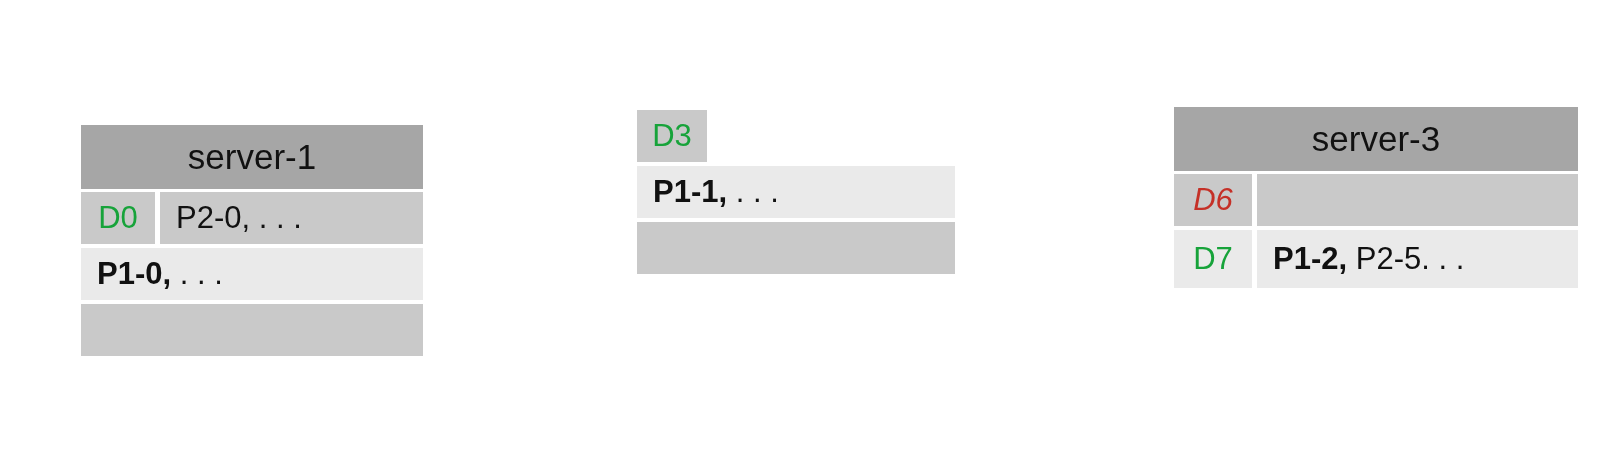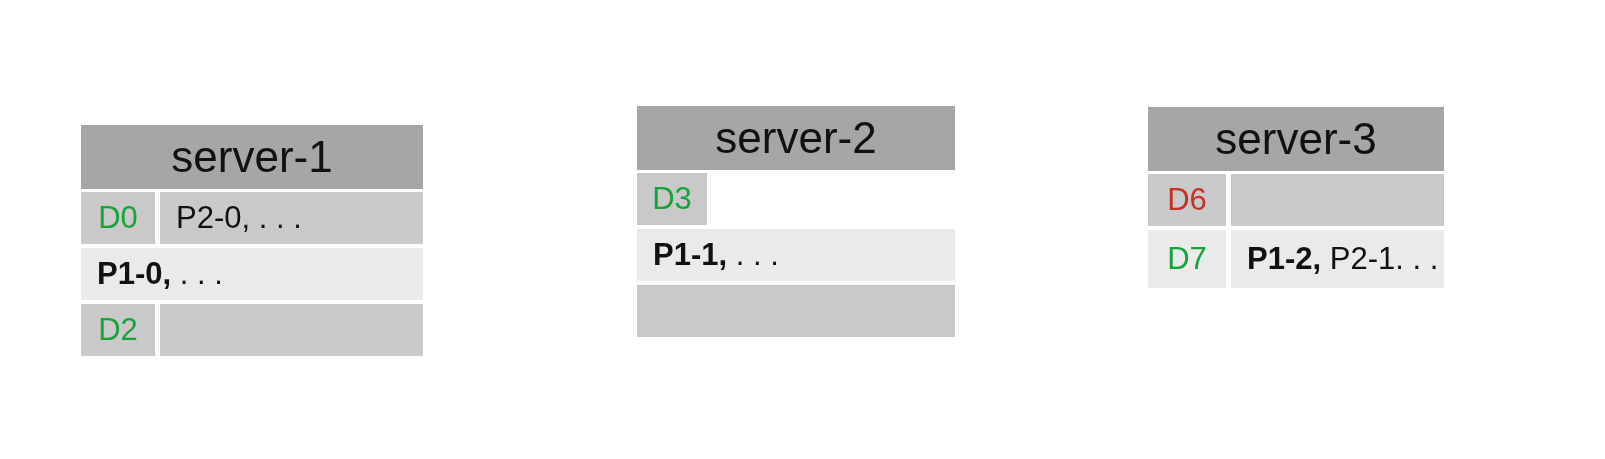--- a/index.html
+++ b/index.html
@@ -19,21 +19,21 @@
     position: absolute;
     display: flex;
     flex-direction: column;
   }
   .tbl-header {
     background: var(--header-bg, #a6a6a6);
     height: 64px;
     display: flex;
     align-items: center;
     justify-content: center;
-    font-size: 44px;
+    font-size: 35px;
     color: var(--text, #111111);
   }
   .tbl-row {
     display: flex;
     gap: 5px;
     height: 52px;
     margin-top: 4px;
   }
   .tbl-header + .tbl-row { margin-top: 3px; }
   .tbl-row.tall { height: 58px; }
@@ -51,26 +51,26 @@
     font-size: 31px;
     padding-left: 16px;
     white-space: pre;
     color: var(--text, #111111);
     overflow: hidden;
   }
   .cell.content b { font-weight: bold; }
   .tbl-row.shade-medium .cell { background: var(--row-medium, #c9c9c9); }
   .tbl-row.shade-light  .cell { background: var(--row-light, #eaeaea); }
   .cell.label.st-green { color: var(--green, #17a33a); }
-  .cell.label.st-red   { color: var(--red, #c53027); }
+  .cell.label.st-red   { color: var(--red, #c53027); font-style: italic; }
 
   
   .t1 { left: 81px;   top: 125px; width: 342px; }
   .t2 { left: 637px;  top: 106px; width: 318px; }
-  .t3 { left: 1148px; top: 107px; width: 296px; }
+  .t3 { left: 1174px; top: 107px; width: 404px; }
   .t1 .cell.label { width: 74px; }
   .t2 .cell.label { width: 70px; }
   .t3 .cell.label { width: 78px; }
 </style>
 </head>
 <body>
 
 <div class="canvas">
 
   <div class="server-table t1">
@@ -80,31 +80,25 @@
     <div class="tbl-row shade-medium">
       <div class="cell label st-green">
         <span>D0</span>
       </div>
       <div class="cell content"><b></b><span>P2-0, . . .</span></div>
     </div>
     <div class="tbl-row shade-light">
       <div class="cell content"><b>P1-0,</b><span> . . .</span></div>
     </div>
     <div class="tbl-row shade-medium">
-      <div class="cell label st-green">
-        <span>D2</span>
-      </div>
       <div class="cell content"><b></b><span></span></div>
     </div>
   </div>
 
   <div class="server-table t2">
-    <div class="tbl-header">
-      <span>server-2</span>
-    </div>
     <div class="tbl-row shade-medium">
       <div class="cell label st-green">
         <span>D3</span>
       </div>
     </div>
     <div class="tbl-row shade-light">
       <div class="cell content"><b>P1-1,</b><span> . . .</span></div>
     </div>
     <div class="tbl-row shade-medium">
       <div class="cell content"><b></b><span></span></div>
@@ -118,17 +112,17 @@
     <div class="tbl-row shade-medium">
       <div class="cell label st-red">
         <span>D6</span>
       </div>
       <div class="cell content"><b></b><span></span></div>
     </div>
     <div class="tbl-row tall shade-light">
       <div class="cell label st-green">
         <span>D7</span>
       </div>
-      <div class="cell content"><b>P1-2,</b><span> P2-1. . .</span></div>
+      <div class="cell content"><b>P1-2,</b><span> P2-5. . .</span></div>
     </div>
   </div>
 
 </div>
 
 </body></html>

